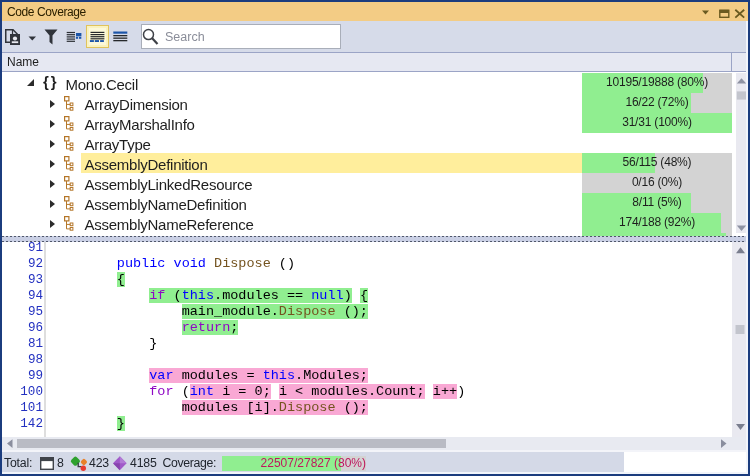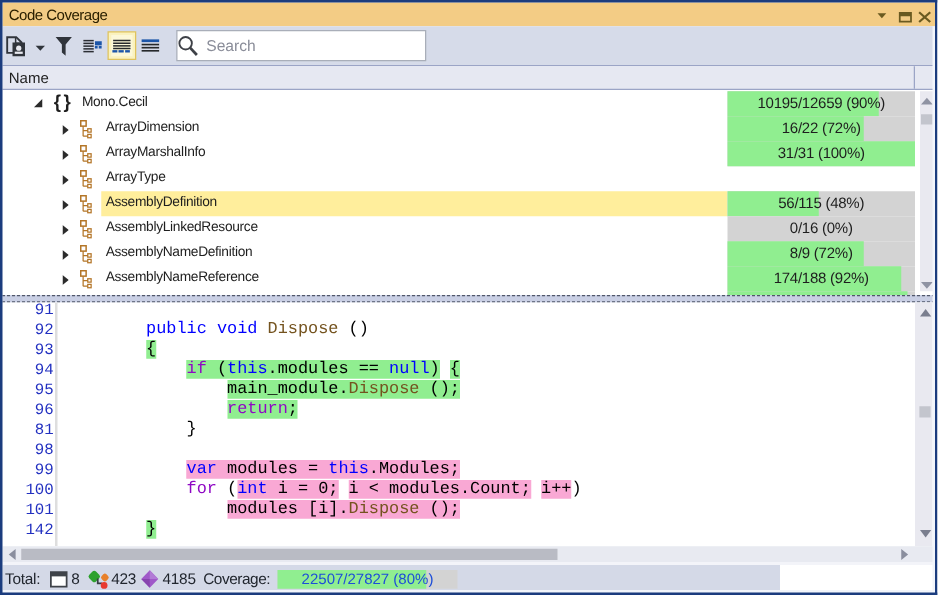--- a/index.html
+++ b/index.html
@@ -15,21 +15,21 @@
 #title .txt{position:absolute;left:5px;top:3px;font-size:12px;letter-spacing:-0.4px;color:#2B2000}
 
 #toolbar{left:2px;top:21px;width:746px;height:31px;background:#D6DBE9}
 #hdrline1{left:2px;top:52px;width:746px;height:1px;background:#9BA4C6}
 #hdr{left:2px;top:53px;width:746px;height:28px;background:#E6E8F2}
 #hdr .txt{position:absolute;left:5px;top:2px;font-size:12px;color:#1E1E1E}
 #hdrline2{left:2px;top:71px;width:746px;height:1px;background:#9BA4C6}
 
 #tree{left:2px;top:72px;width:746px;height:164px;background:#fff;overflow:hidden}
 .row{position:absolute;left:0;width:746px;height:20px}
-.row .lbl{position:absolute;top:3px;font-size:11px;color:#1E1E1E;letter-spacing:-0.25px}
+.row .lbl{position:absolute;top:3px;font-size:15px;color:#1E1E1E;letter-spacing:-0.25px}
 .bar{position:absolute;left:580px;top:0;width:150px;height:20px;background:#D3D3D3}
 .bar .fill{position:absolute;left:0;top:0;height:20px;background:#90EE90}
 .bar .btx{position:absolute;left:0;top:1.5px;width:150px;text-align:center;font-size:12px;letter-spacing:-0.2px;color:#1E1E1E}
 .exp{position:absolute}
 
 #vsb{left:736px;top:73px;width:12px;height:160px;background:#E9E9F0}
 
 #split{left:2px;top:236px;width:746px;height:6px;background:#C9CFE4}
 #split .d1{position:absolute;left:0;top:0;width:746px;height:1.4px;background:repeating-linear-gradient(to right,#50576A 0 2px,#C9CFE4 2px 4px)}
 #split .d2{position:absolute;left:0;bottom:0;width:746px;height:1.4px;background:repeating-linear-gradient(to right,#50576A 0 2px,#C9CFE4 2px 4px)}
@@ -42,21 +42,21 @@
 .g{background:#90EE90}.s{background:#f9a8d4}
 
 #hsb{left:2px;top:437px;width:746px;height:13px;background:#E8EAF1}
 #hsb .thumb{position:absolute;left:15px;top:2px;width:429px;height:9px;background:#B9BBC4}
 
 #statusline{left:2px;top:450px;width:746px;height:2px;background:#F3F4F9}
 #status{left:2px;top:452px;width:622px;height:22px;background:#D4D9E7}
 #status .t{position:absolute;top:4px;font-size:12.3px;letter-spacing:-0.2px;color:#21262E}
 #badge{position:absolute;left:220px;top:3.5px;width:144px;height:15px;background:#D3D3D3}
 #badge .f{position:absolute;left:0;top:0;width:119px;height:15px;background:#90EE90}
-#badge .t2{position:absolute;left:0;top:0.5px;width:144px;text-align:center;font-size:12px;color:#1d4ed8}
+#badge .t2{position:absolute;left:0;top:0.5px;width:144px;text-align:right;font-size:12px;color:#be185d}
 svg{position:absolute;display:block}
 </style></head><body>
 <div id="win">
 
   <div class="abs" id="title">
     <div class="txt">Code Coverage</div>
     <svg width="60" height="19" style="left:686px;top:0">
       <path d="M14 8.5 L21 8.5 L17.5 12.5 Z" fill="#6A5A20"></path>
       <rect x="31.8" y="8.3" width="9" height="7" fill="none" stroke="#6A5A20" stroke-width="1.4"></rect>
       <rect x="31.8" y="7.8" width="9" height="3.2" fill="#6A5A20"></rect>
@@ -124,21 +124,21 @@
 
   <div class="abs" id="tree">
       <div class="row" style="top:1px">
         <svg class="exp" style="left:24.5px;top:6px" width="7" height="7">
           <path d="M7 0 L7 7 L0 7 Z" fill="#2B2B2B"></path>
         </svg>
         <div class="lbl" style="left:41px;top:0px;font-weight:bold;font-size:15px;letter-spacing:2px;color:#1E1E1E">{}</div>
         <div class="lbl" style="left:63.5px">Mono.Cecil</div>
         <div class="bar">
           <div class="fill" style="width:120.75px"></div>
-          <div class="btx">10195/12659 (90%)</div>
+          <div class="btx">10195/19888 (80%)</div>
         </div>
       </div>
       <div class="row" style="top:21px">
         <svg class="exp" style="left:48px;top:6.5px" width="5" height="8">
           <path d="M0 0 L5 4 L0 8 Z" fill="#2B2B2B"></path>
         </svg>
         <svg class="exp" style="left:62px;top:2.5px" width="11" height="16">
           <g fill="none" stroke="#B47628">
             <rect x="0.6" y="0.6" width="4.3" height="4.3" stroke-width="1.2"></rect>
             <path d="M2.5 4.9 L2.5 12.9 M2.5 8.4 L6.2 8.4 M2.5 12.9 L6.2 12.9" stroke-width="1"></path>
@@ -229,21 +229,21 @@
           <g fill="none" stroke="#B47628">
             <rect x="0.6" y="0.6" width="4.3" height="4.3" stroke-width="1.2"></rect>
             <path d="M2.5 4.9 L2.5 12.9 M2.5 8.4 L6.2 8.4 M2.5 12.9 L6.2 12.9" stroke-width="1"></path>
             <rect x="6.2" y="7" width="2.7" height="2.7" stroke-width="1"></rect>
             <rect x="6.2" y="11.5" width="2.7" height="2.7" stroke-width="1"></rect>
           </g>
         </svg>
         <div class="lbl" style="left:82.5px">AssemblyNameDefinition</div>
         <div class="bar">
           <div class="fill" style="width:109.05000000000001px"></div>
-          <div class="btx">8/9 (72%)</div>
+          <div class="btx">8/11 (5%)</div>
         </div>
       </div>
       <div class="row" style="top:141px">
         <svg class="exp" style="left:48px;top:6.5px" width="5" height="8">
           <path d="M0 0 L5 4 L0 8 Z" fill="#2B2B2B"></path>
         </svg>
         <svg class="exp" style="left:62px;top:2.5px" width="11" height="16">
           <g fill="none" stroke="#B47628">
             <rect x="0.6" y="0.6" width="4.3" height="4.3" stroke-width="1.2"></rect>
             <path d="M2.5 4.9 L2.5 12.9 M2.5 8.4 L6.2 8.4 M2.5 12.9 L6.2 12.9" stroke-width="1"></path>

